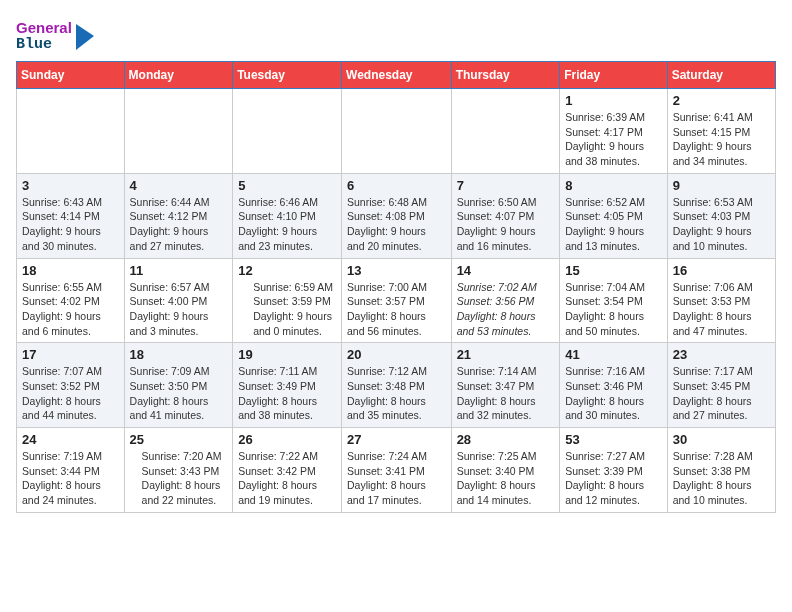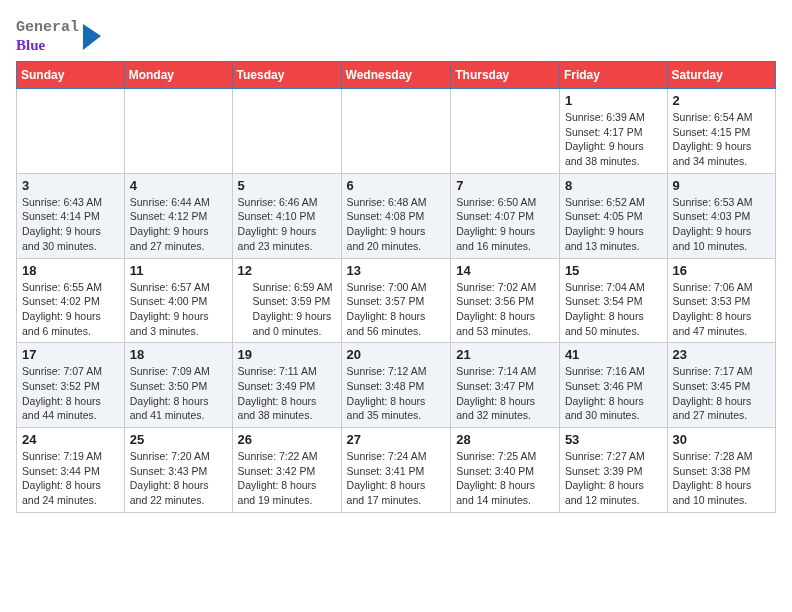--- a/index.html
+++ b/index.html
@@ -77,22 +77,22 @@
       background: #fff !important;
     }
   </style>
 </head>
 <body>
 
 <div class="header-area">
   <div class="logo">
   <div style="display:flex; align-items:center; gap:0px;">
     <div>
-      <div style="font-size:15px; font-weight:bold; color:#737373; font-family:Liberation Mono, monospace; line-height:1.1;">General</div>
-      <div style="font-size:15px; font-weight:bold; color:#6d28d9; font-family:Liberation Serif, serif; line-height:1.1;">Blue</div>
+      <div style="font-size:15px; font-weight:bold; color:#a21caf; font-family:Liberation Sans, sans-serif; line-height:1.1;">General</div>
+      <div style="font-size:15px; font-weight:bold; color:#0c4a6e; font-family:Liberation Mono, monospace; line-height:1.1;">Blue</div>
     </div>
     <svg width="22" height="30" viewBox="0 0 22 30" style="margin-left:2px;">
       <polygon points="2,2 20,14 2,28" fill="#1a6bb5"></polygon>
     </svg>
   </div>
 </div>
   <div class="title-area">
     <div class="month-title"></div>
     <div class="location-title"></div>
   </div>
@@ -119,21 +119,21 @@
         <td class="empty-cell"></td>
         <td>
           <span class="day-number">1</span>
           <div class="day-info" style="white-space: pre-line;">Sunrise: 6:39 AM
 Sunset: 4:17 PM
 Daylight: 9 hours
 and 38 minutes.</div>
         </td>
         <td>
           <span class="day-number">2</span>
-          <div class="day-info" style="white-space: pre-line;">Sunrise: 6:54 AM
+          <div class="day-info" style="white-space: pre-line;">Sunrise: 6:41 AM
 Sunset: 4:15 PM
 Daylight: 9 hours
 and 34 minutes.</div>
         </td>
       </tr>
       <tr>
         <td>
           <span class="day-number">3</span>
           <div class="day-info" style="white-space: pre-line;">Sunrise: 6:43 AM
 Sunset: 4:14 PM
@@ -207,21 +207,21 @@
         </td>
         <td>
           <span class="day-number">13</span>
           <div class="day-info" style="white-space: pre-line;">Sunrise: 7:00 AM
 Sunset: 3:57 PM
 Daylight: 8 hours
 and 56 minutes.</div>
         </td>
         <td>
           <span class="day-number">14</span>
-          <div class="day-info" style="white-space: pre-line;">Sunrise: 7:02 AM
+          <div class="day-info" style="white-space: pre-line; font-style: italic;">Sunrise: 7:02 AM
 Sunset: 3:56 PM
 Daylight: 8 hours
 and 53 minutes.</div>
         </td>
         <td>
           <span class="day-number">15</span>
           <div class="day-info" style="white-space: pre-line;">Sunrise: 7:04 AM
 Sunset: 3:54 PM
 Daylight: 8 hours
 and 50 minutes.</div>
@@ -288,21 +288,21 @@
       <tr>
         <td>
           <span class="day-number">24</span>
           <div class="day-info" style="white-space: pre-line;">Sunrise: 7:19 AM
 Sunset: 3:44 PM
 Daylight: 8 hours
 and 24 minutes.</div>
         </td>
         <td>
           <span class="day-number">25</span>
-          <div class="day-info" style="white-space: pre-line;">Sunrise: 7:20 AM
+          <div class="day-info" style="white-space: pre-line; margin-left: 12px;">Sunrise: 7:20 AM
 Sunset: 3:43 PM
 Daylight: 8 hours
 and 22 minutes.</div>
         </td>
         <td>
           <span class="day-number">26</span>
           <div class="day-info" style="white-space: pre-line;">Sunrise: 7:22 AM
 Sunset: 3:42 PM
 Daylight: 8 hours
 and 19 minutes.</div>

